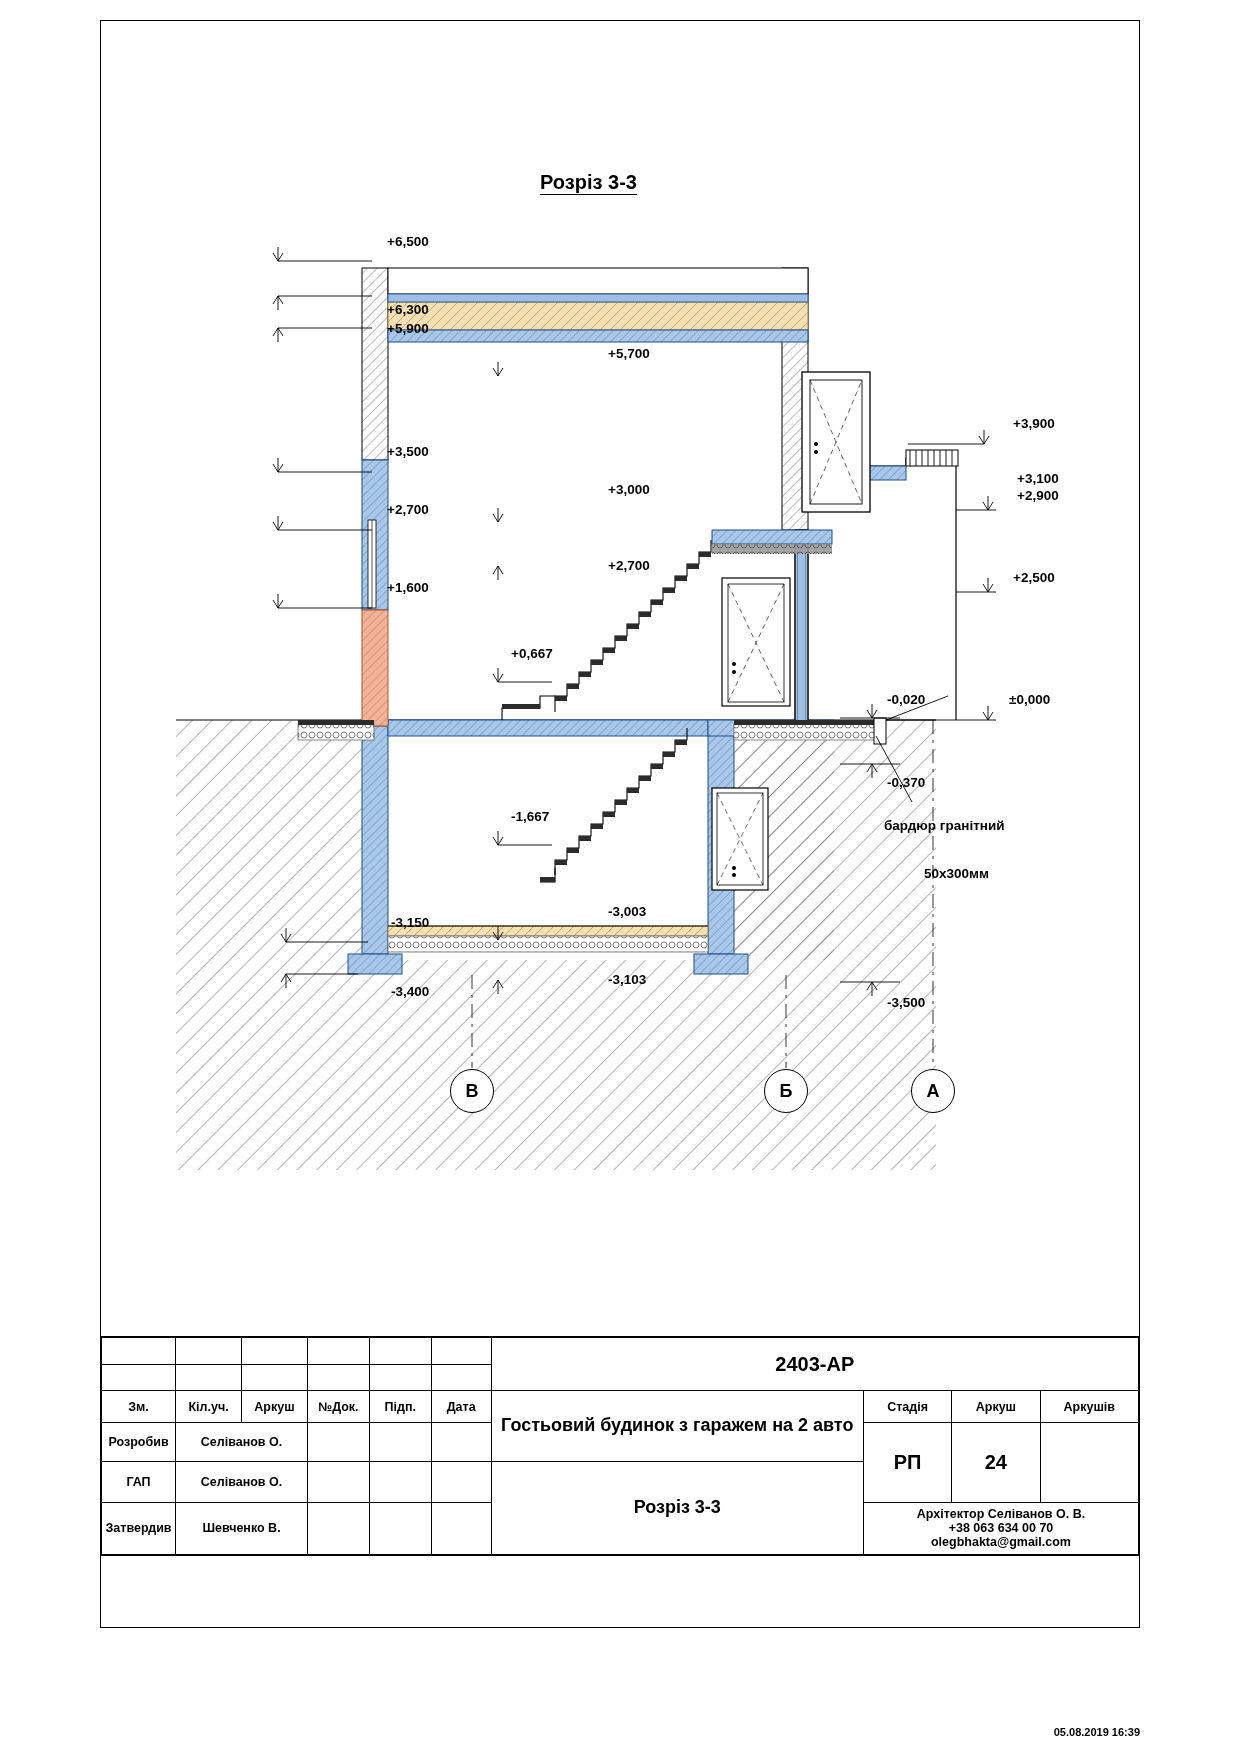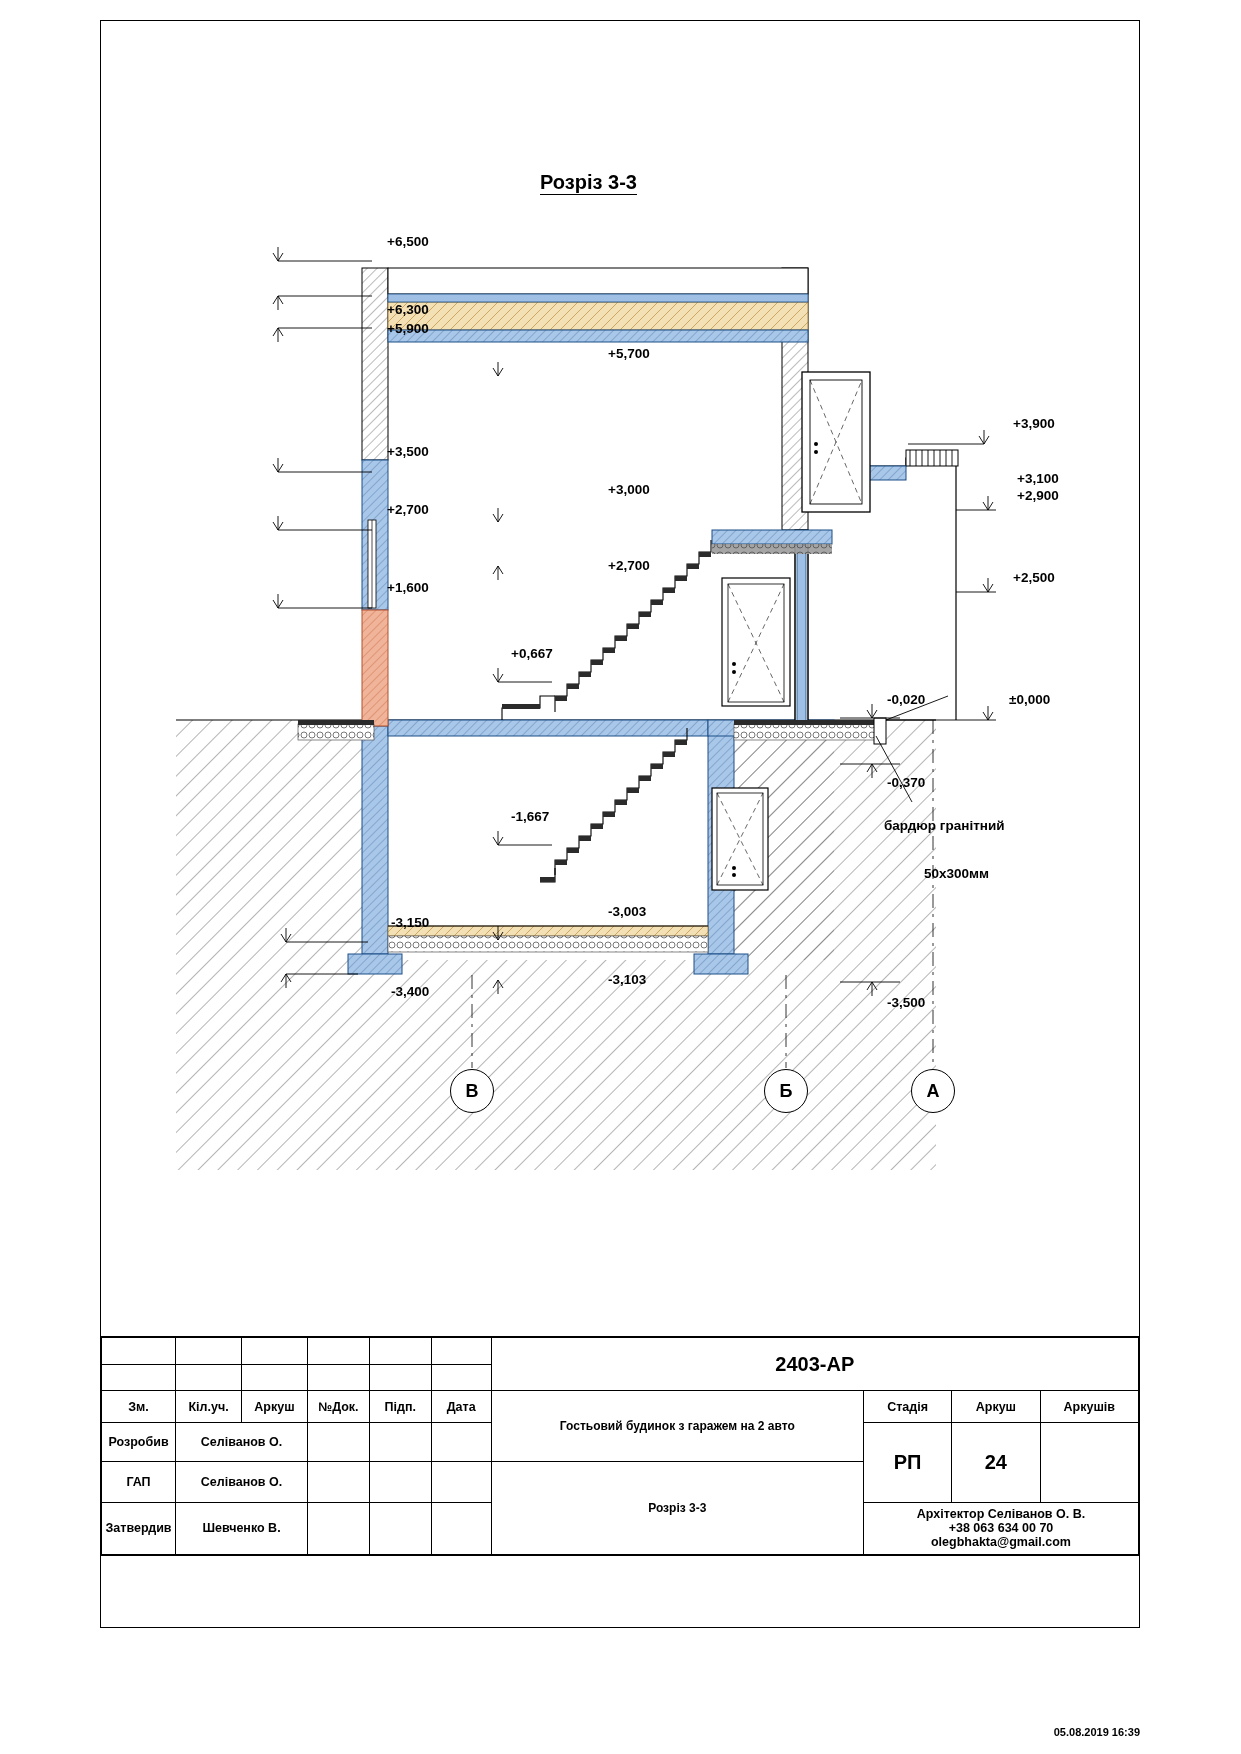--- a/index.html
+++ b/index.html
@@ -10,21 +10,21 @@
   .lbl{position:absolute;font-size:13.5px;white-space:nowrap;line-height:1;}
   .ax-circ{position:absolute;width:44px;height:44px;border:1.2px solid #000;border-radius:50%;box-sizing:border-box;
            display:flex;align-items:center;justify-content:center;font-size:18px;background:#fff;}
   
   #titleblock{position:absolute;left:100px;top:1336px;width:1040px;height:220px;border:1.5px solid #000;box-sizing:border-box;}
   #titleblock table{border-collapse:collapse;width:100%;height:100%;font-size:12.5px;}
   #titleblock td{border:1px solid #000;padding:0 3px;text-align:center;vertical-align:middle;}
   td.lft{text-align:left;}
   .stamp-date{position:absolute;right:101px;top:1726px;font-size:11px;}
   .big{font-size:20px;}
-  .mid{font-size:12px;}
+  .mid{font-size:18px;}
   svg{display:block;}
 </style>
 </head>
 <body>
 
 <div id="sheet">
 
   <div class="frame"></div>
 
   <div id="drawing">

